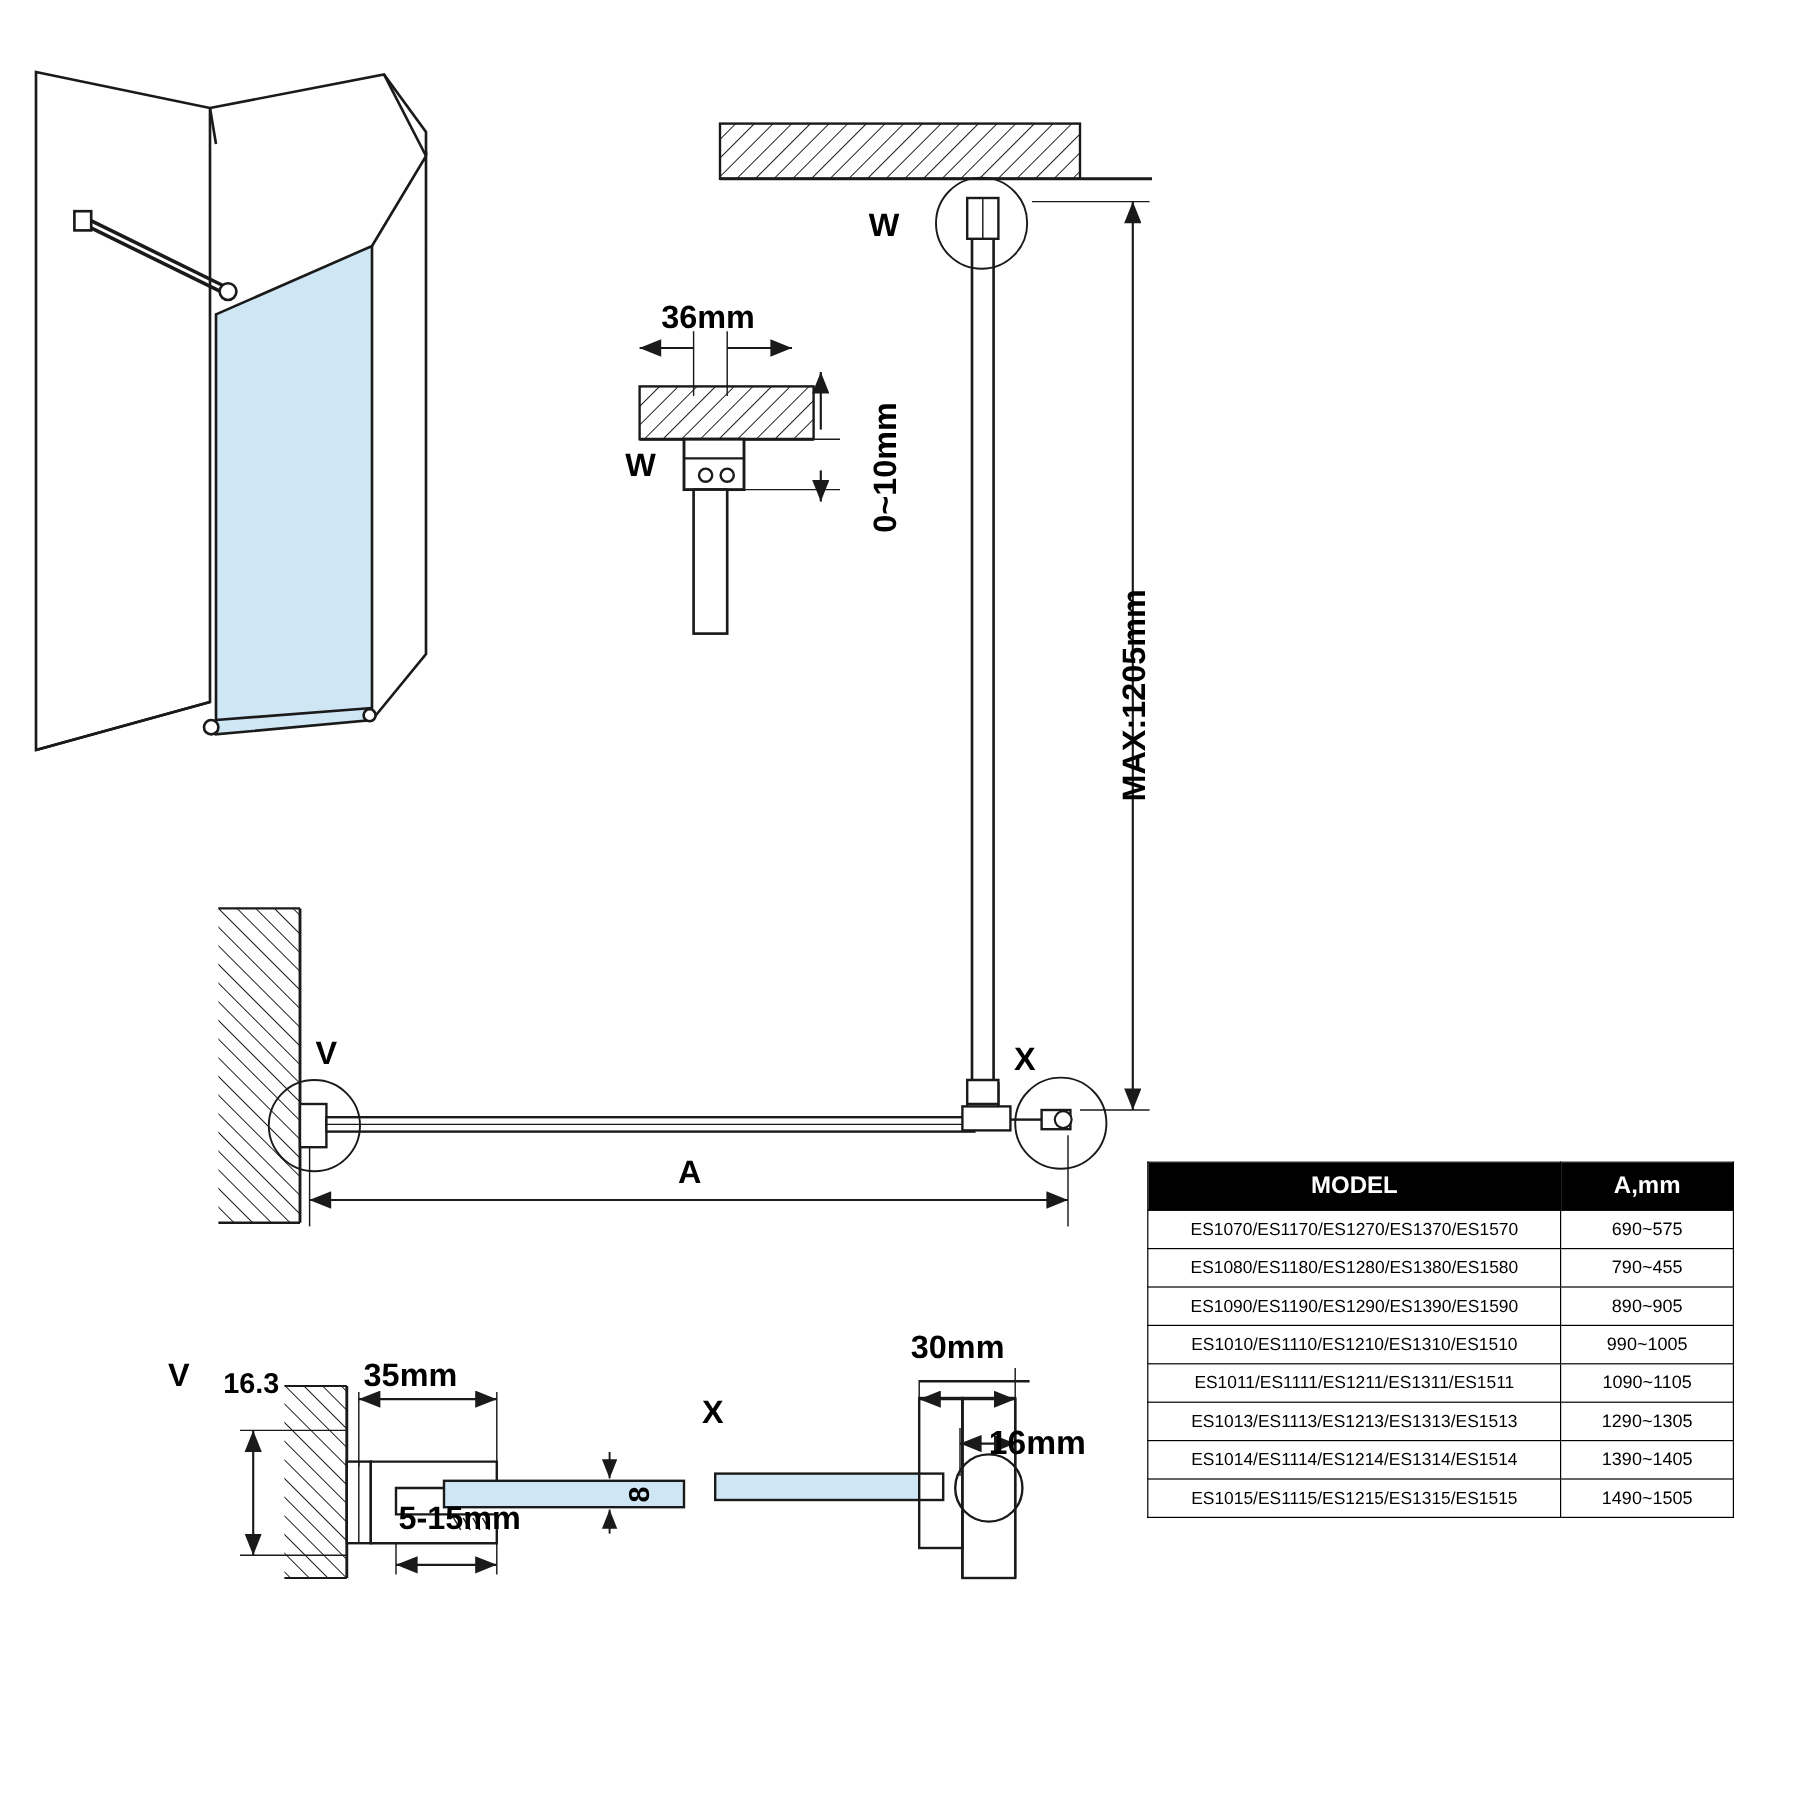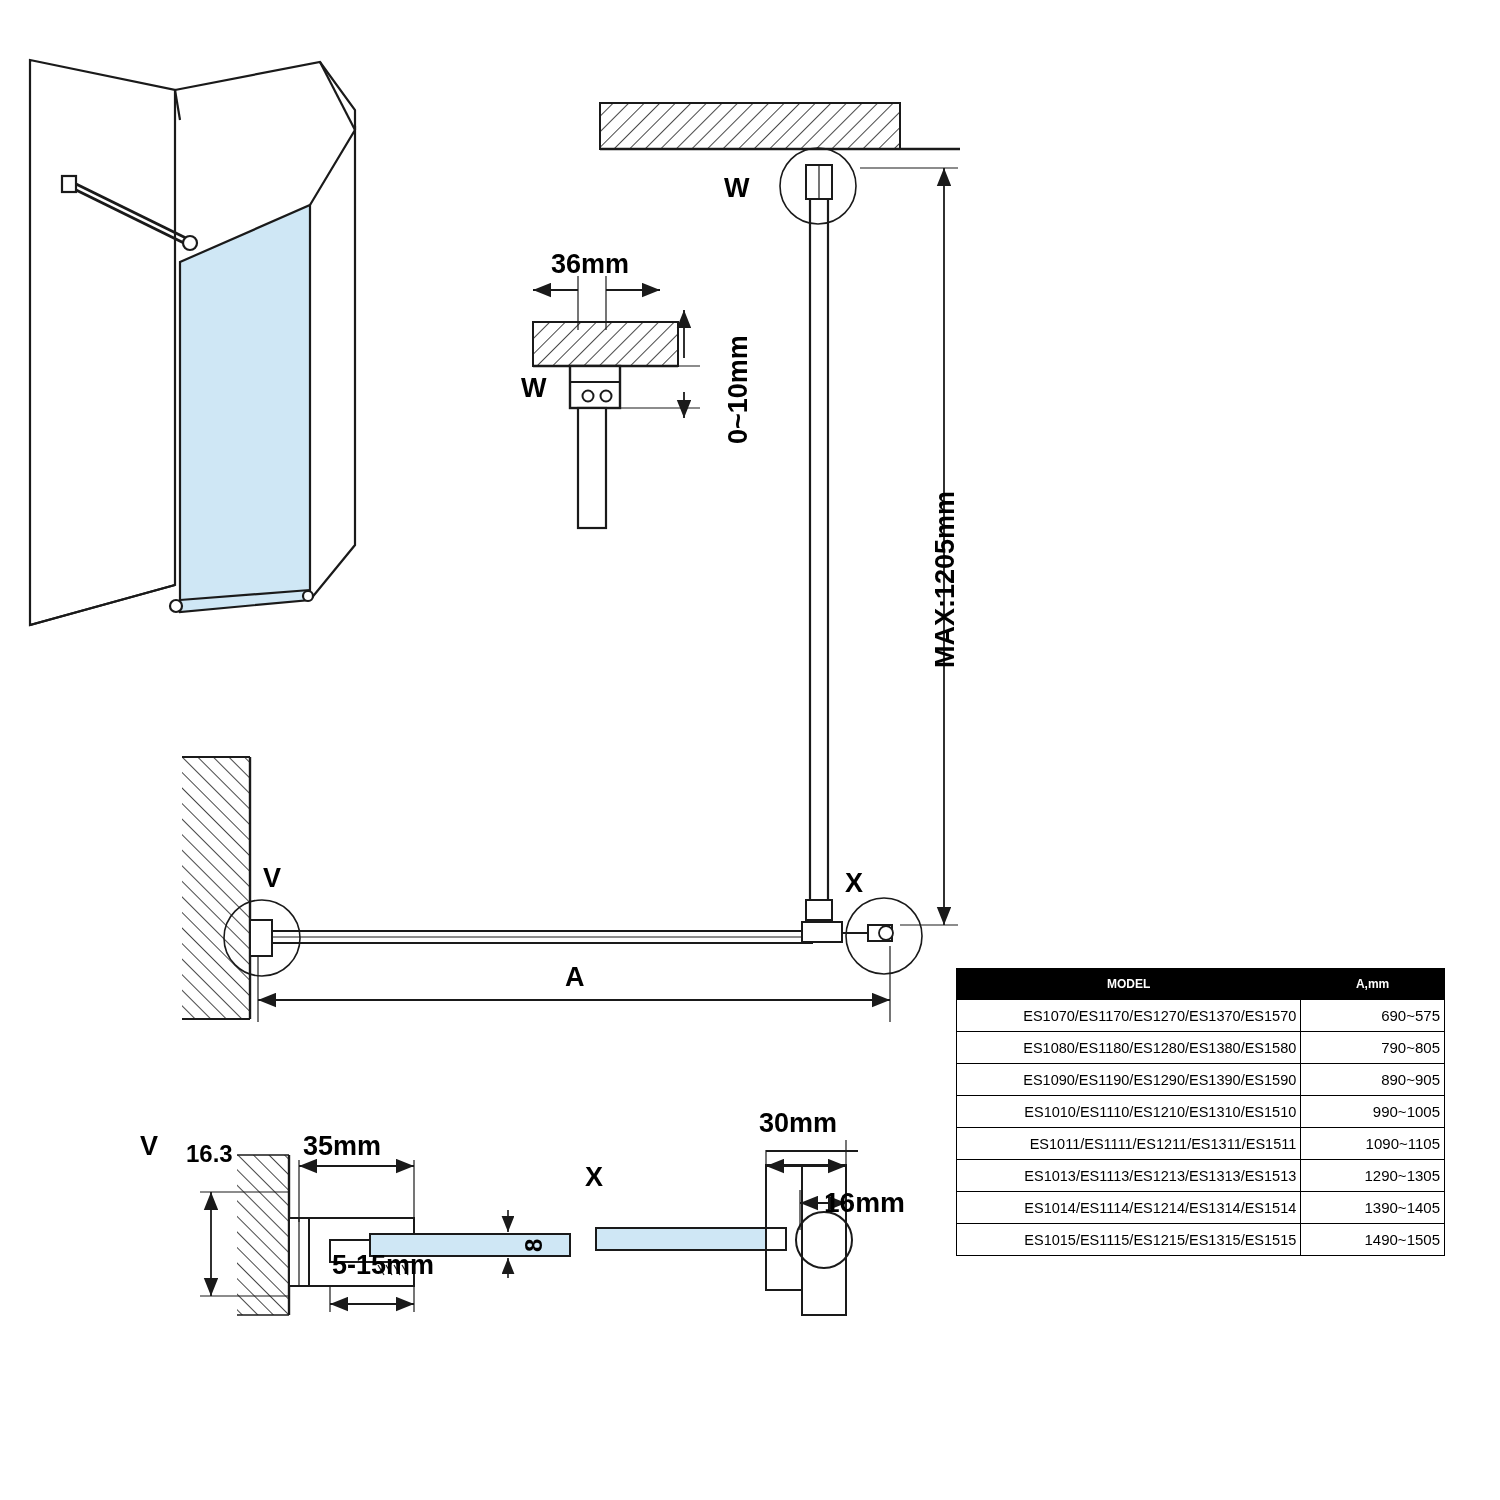--- a/index.html
+++ b/index.html
@@ -43,29 +43,29 @@
     top: 968px;
     width: 489px;
     border-collapse: collapse;
     font-family: "Liberation Sans", sans-serif;
     font-size: 15px;
   }
   #spec-table th {
     background: #000;
     color: #fff;
     font-weight: bold;
-    font-size: 12px;
+    font-size: 20px;
     padding: 8px 12px;
     border: 1px solid #000;
     text-align: center;
   }
   #spec-table td {
     border: 1px solid #000;
     padding: 7px 4px;
-    text-align: right;
+    text-align: center;
     background: #fff;
     color: #000;
     white-space: nowrap;
   }
   #spec-table td.model { width: 345px; font-size: 14.5px; }
   #spec-table td.amm { width: 144px; font-size: 15px; }
 </style>
 </head>
 <body>
 
@@ -283,21 +283,21 @@
         <th>A,mm</th>
       </tr>
     </thead>
     <tbody>
       <tr>
         <td class="model">ES1070/ES1170/ES1270/ES1370/ES1570</td>
         <td class="amm">690~575</td>
       </tr>
       <tr>
         <td class="model">ES1080/ES1180/ES1280/ES1380/ES1580</td>
-        <td class="amm">790~805</td>
+        <td class="amm">790~455</td>
       </tr>
       <tr>
         <td class="model">ES1090/ES1190/ES1290/ES1390/ES1590</td>
         <td class="amm">890~905</td>
       </tr>
       <tr>
         <td class="model">ES1010/ES1110/ES1210/ES1310/ES1510</td>
         <td class="amm">990~1005</td>
       </tr>
       <tr>

